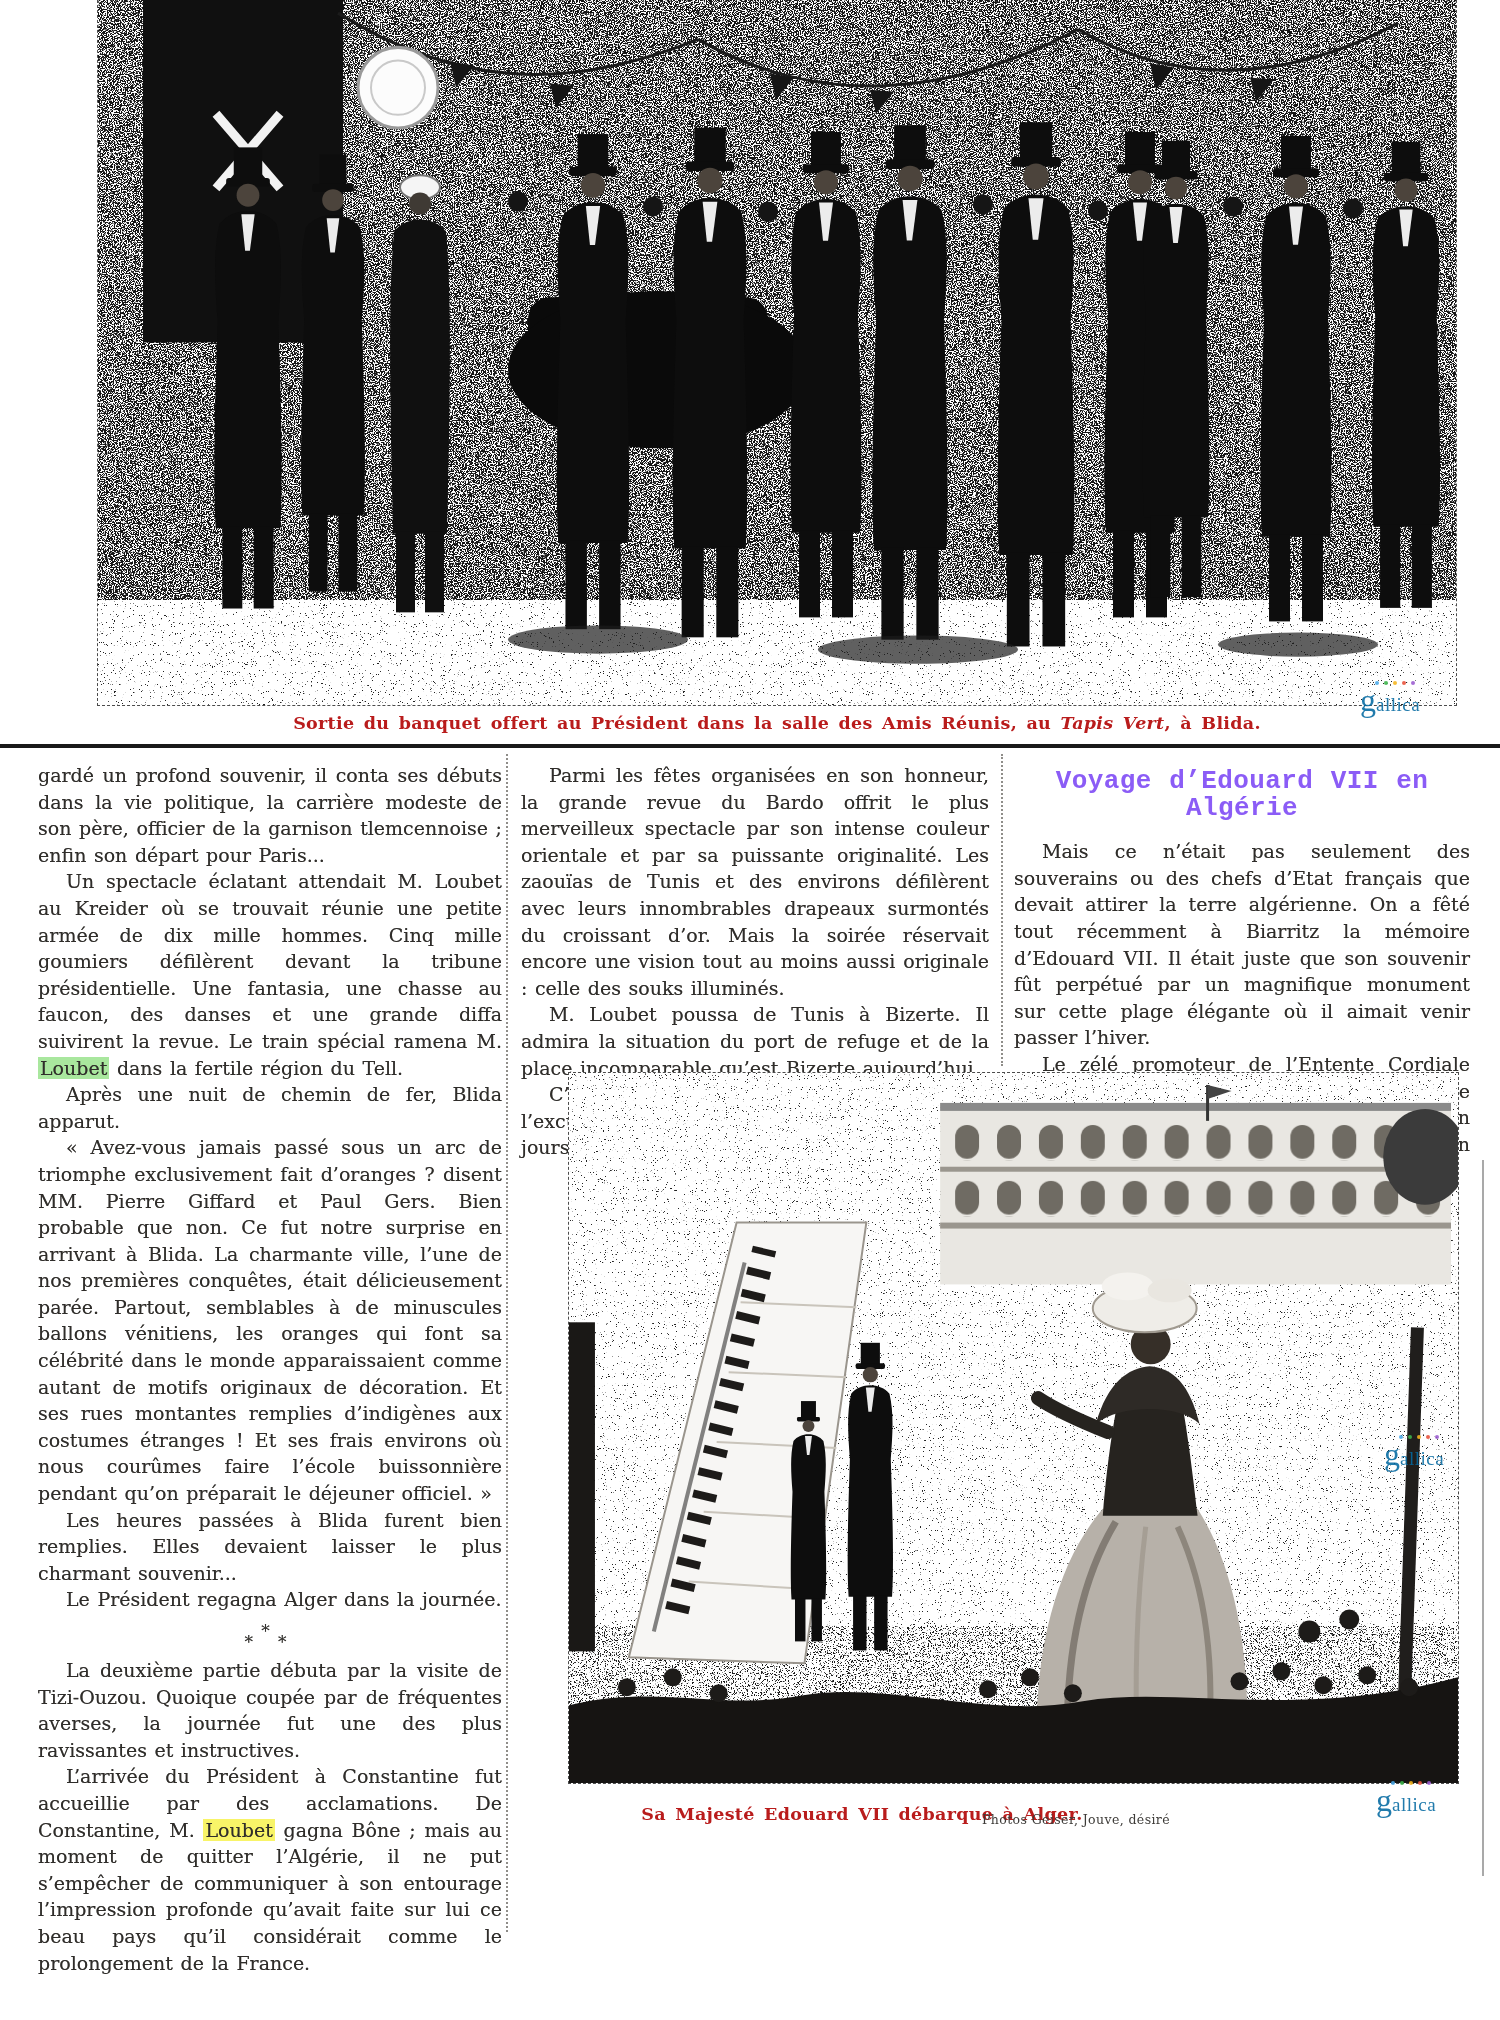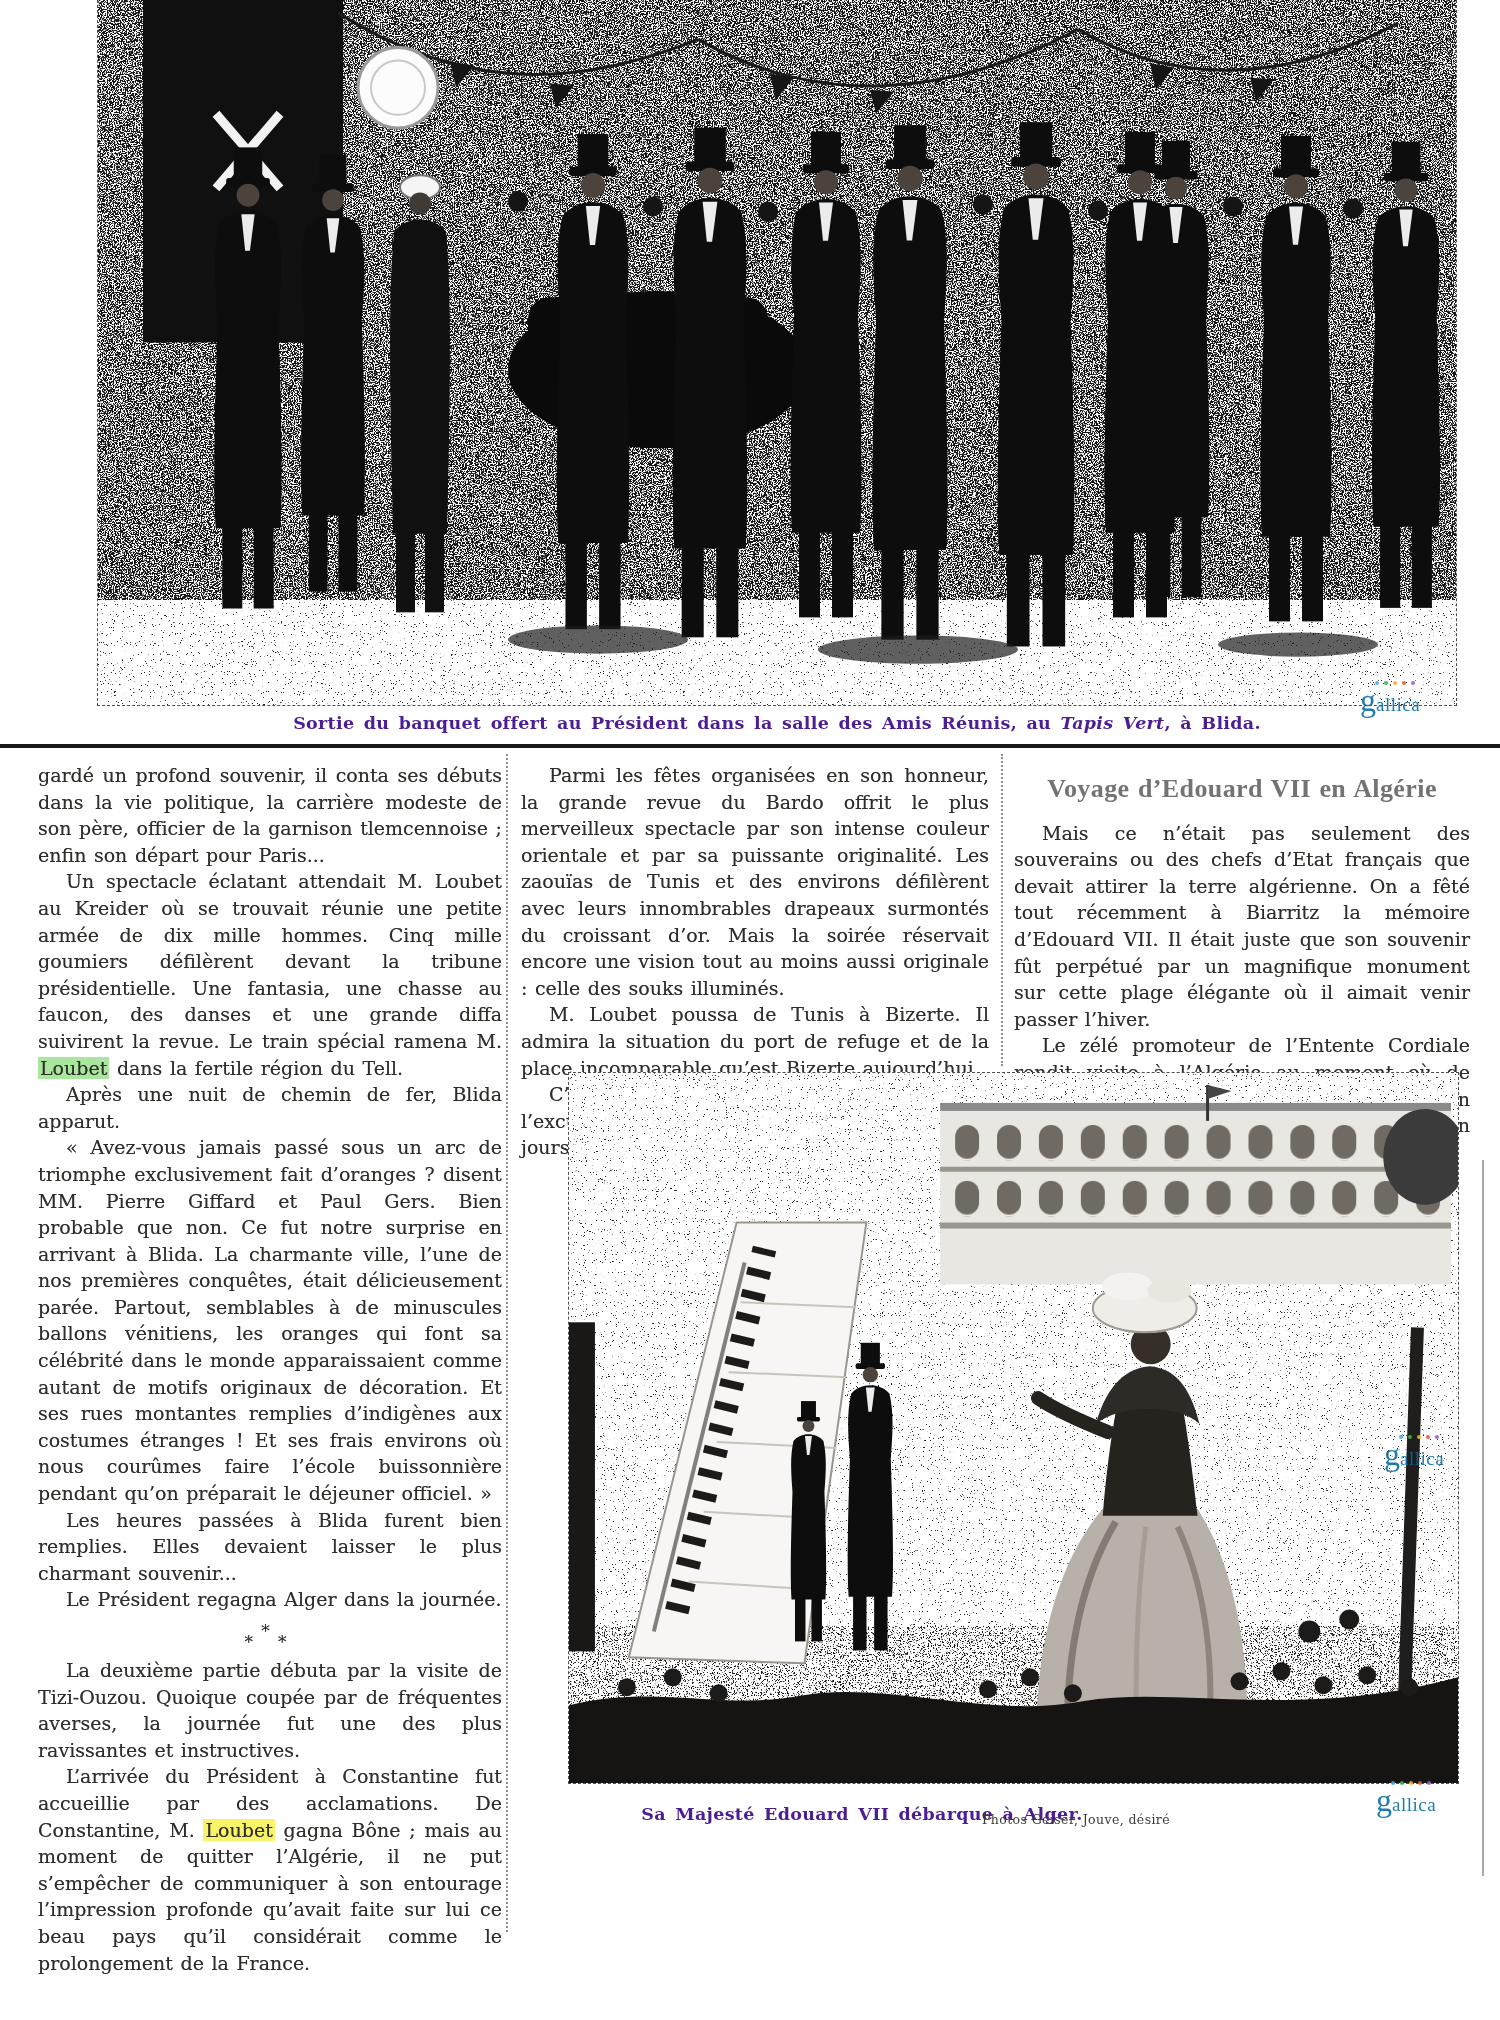--- a/index.html
+++ b/index.html
@@ -7,21 +7,21 @@
   .page{position:relative;width:1500px;height:2020px;background:#ffffff;overflow:hidden;
         font-family:"DejaVu Serif",serif;color:#2d2b28}
 
   
   .photo{position:absolute;border:1px dashed #4c4c4c;background:#fff;overflow:hidden}
   .top-photo{left:97px;top:-5px;width:1360px;height:711px;border-top:none}
   .bottom-photo{left:568px;top:1072px;width:891px;height:712px}
   .photo svg{display:block;width:100%;height:100%}
 
   
-  .caption{position:absolute;text-align:center;font-weight:bold;font-size:17.5px;color:#4c1d95;
+  .caption{position:absolute;text-align:center;font-weight:bold;font-size:17.5px;color:#b91c1c;
            letter-spacing:.3px;word-spacing:3px}
   .caption-top{left:97px;top:713px;width:1360px}
   .caption-bottom{left:612px;top:1804px;width:500px}
   .caption i{font-style:italic}
   .hrule{position:absolute;left:0;top:744px;width:1500px;height:4px;background:#191919}
   .vdiv{position:absolute;width:0;border-left:2px dotted #8f8d89}
   #vdiv1{left:506px;top:754px;height:1178px}
   #vdiv2{left:1001px;top:754px;height:312px}
   .edge-line{position:absolute;left:1482px;top:1160px;width:2px;height:716px;background:#a9a9a9}
 
@@ -30,22 +30,22 @@
        color:#2f2d2a;word-spacing:1.5px;text-shadow:0 0 .5px rgba(45,43,40,.55)}
   .col-left{left:38px;width:464px}
   .col-middle{left:521px;width:468px}
   .col-right{left:1014px;width:456px}
   .para{text-indent:28px}
   .para.flush{text-indent:0}
   .it{font-style:italic}
   .hl{padding:0 2px}
   .asterism{text-align:center;font-size:17px;line-height:11px;margin:13px 0 9px;letter-spacing:9px;
             text-indent:0;color:#33312e}
-  .article-heading{font-family:Liberation Serif, serif;font-size:26px;font-weight:bold;text-align:center;
-            letter-spacing:.4px;color:#737373;margin:14px 0 17px;text-shadow:none}
+  .article-heading{font-family:Liberation Mono, monospace;font-size:26px;font-weight:bold;text-align:center;
+            letter-spacing:.4px;color:#8b5cf6;margin:6px 0 17px;text-shadow:none}
 
   
   .credit{position:absolute;left:982px;top:1812px;font-size:12.5px;color:#3d3b38;letter-spacing:.4px;white-space:nowrap}
 
   
   .gallica{position:absolute;font-family:Liberation Serif, serif;color:#0369a1;opacity:.88;line-height:1;white-space:nowrap}
   .gallica .gl{font-size:32px}
   .gallica .rest{font-size:19px;letter-spacing:.5px}
   .gallica .dots{position:absolute;top:-3px;left:15px;display:flex;gap:5px}
   .gallica .dots i{display:block;width:4px;height:4px;border-radius:50%}

